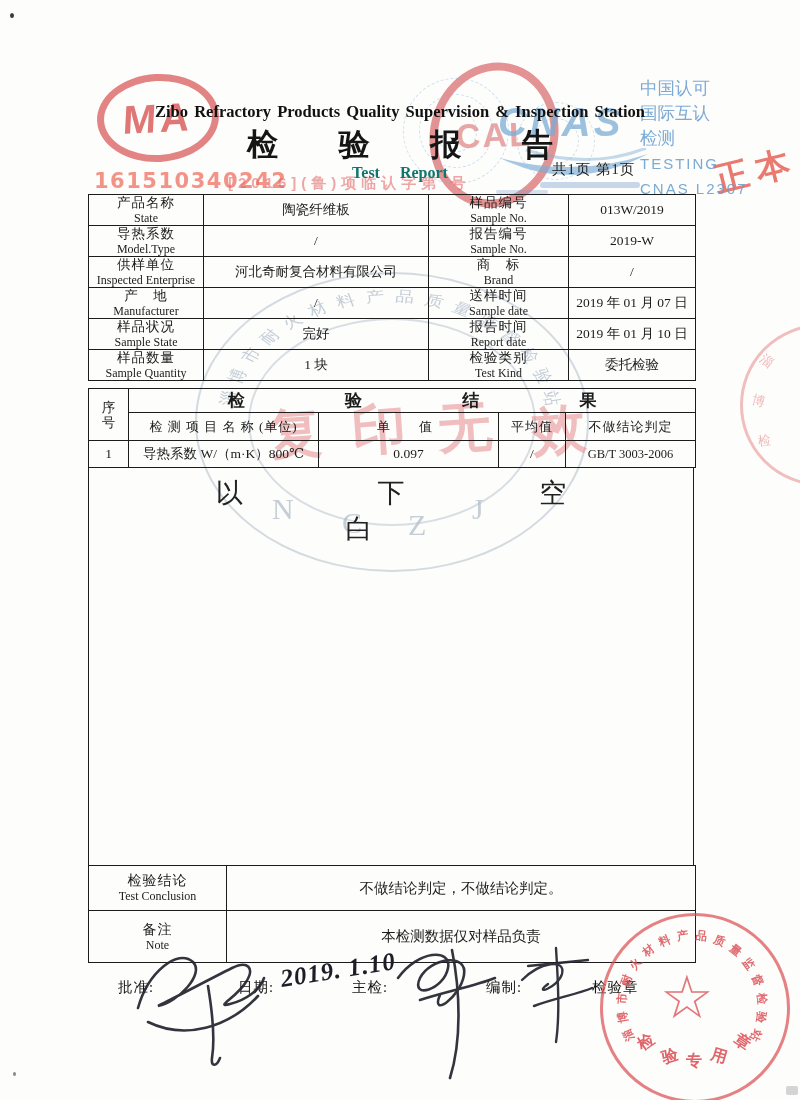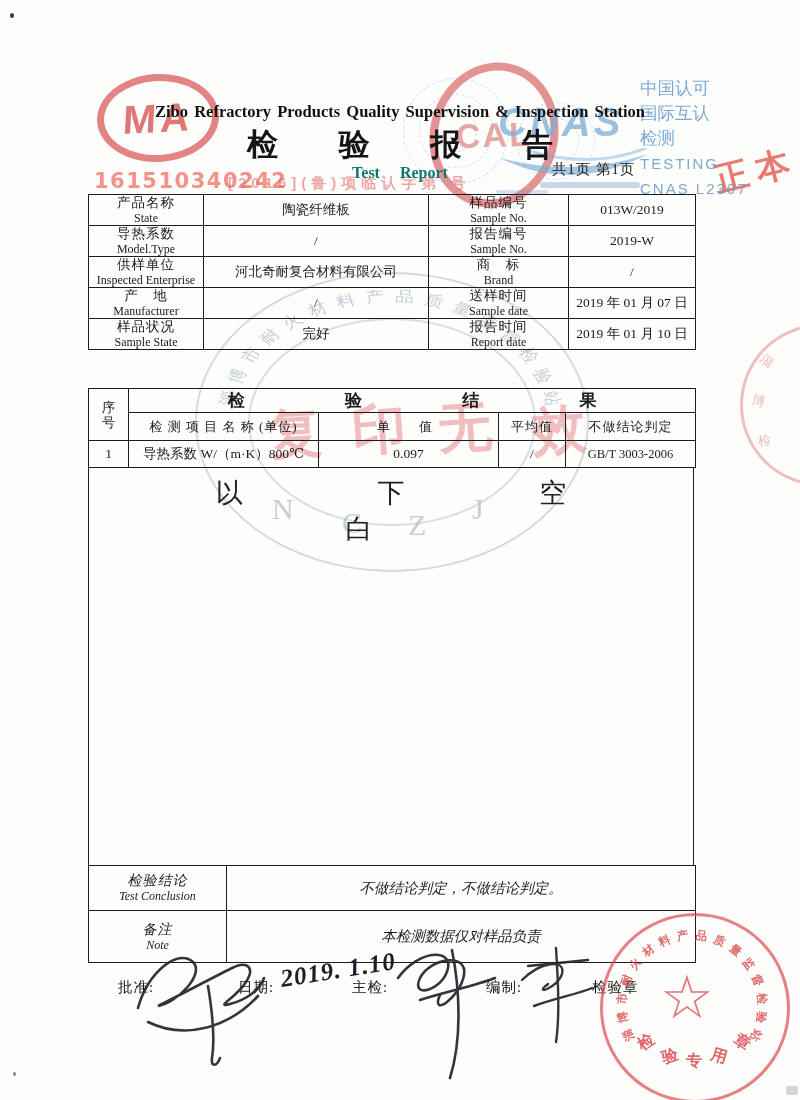--- a/index.html
+++ b/index.html
@@ -50,21 +50,21 @@
   .val{font-size:13.5px;}
   .info-t{top:194px;}
   .info-t tr{height:31px;}
   .res-t{top:388px;}
   .res-title{font-size:17px;font-weight:bold;letter-spacing:48px;text-indent:48px;}
   .res-h{font-size:13px;letter-spacing:1px;}
   .seq{font-size:13.5px;line-height:15px;}
   .blank-box{position:absolute;left:88px;top:467px;width:604px;height:399px;
              border-left:1.5px solid #1c1c1c;border-right:1.5px solid #1c1c1c;}
   .blank-text{margin-top:8px;text-align:center;font-size:27px;letter-spacing:64px;text-indent:64px;color:#222;}
-  .concl-t{top:865px;font-style:italic;}
+  .concl-t{top:865px;}
   .concl-t .lab-cn{font-size:14px;}
   .concl-t .val{font-size:14.5px;}
   
   .wm-outer{position:absolute;left:195px;top:272px;width:390px;height:296px;border:2.5px solid rgba(160,176,190,.45);border-radius:50%;}
   .wm-inner{position:absolute;left:248px;top:318px;width:284px;height:204px;border:2px solid rgba(160,176,190,.4);border-radius:50%;}
   .wm-arc{position:absolute;left:390px;top:424px;width:0;height:0;transform:scale(1.1,.86);}
   .wm-arc span{position:absolute;left:-9px;top:-10px;width:18px;text-align:center;font-size:17px;
                color:rgba(148,166,184,.55);transform:rotate(var(--a)) translateY(-150px);}
   .nczj span{position:absolute;font-size:30px;color:rgba(178,190,202,.75);font-family:"Liberation Serif",serif;}
   .copyinv span{position:absolute;font-size:54px;font-weight:bold;color:rgba(228,128,128,.5);transform:rotate(-4deg);}
@@ -230,20 +230,32 @@
             <div class="lab-cn">样品状况</div>
             <div class="lab-en">Sample State</div>
           </td>
       <td class="val">完好</td>
       <td>
             <div class="lab-cn">报告时间</div>
             <div class="lab-en">Report date</div>
           </td>
       <td class="val">2019 年 01 月 10 日</td>
     </tr>
+    <tr>
+      <td>
+            <div class="lab-cn">样品数量</div>
+            <div class="lab-en">Sample Quantity</div>
+          </td>
+      <td class="val">1 块</td>
+      <td>
+            <div class="lab-cn">检验类别</div>
+            <div class="lab-en">Test Kind</div>
+          </td>
+      <td class="val">委托检验</td>
+    </tr>
   </tbody>
     </table>
 
   <table class="t res-t">
     <colgroup>
         <col style="width:40px">
         <col style="width:190px">
         <col style="width:180px">
         <col style="width:67px">
         <col style="width:130px">

